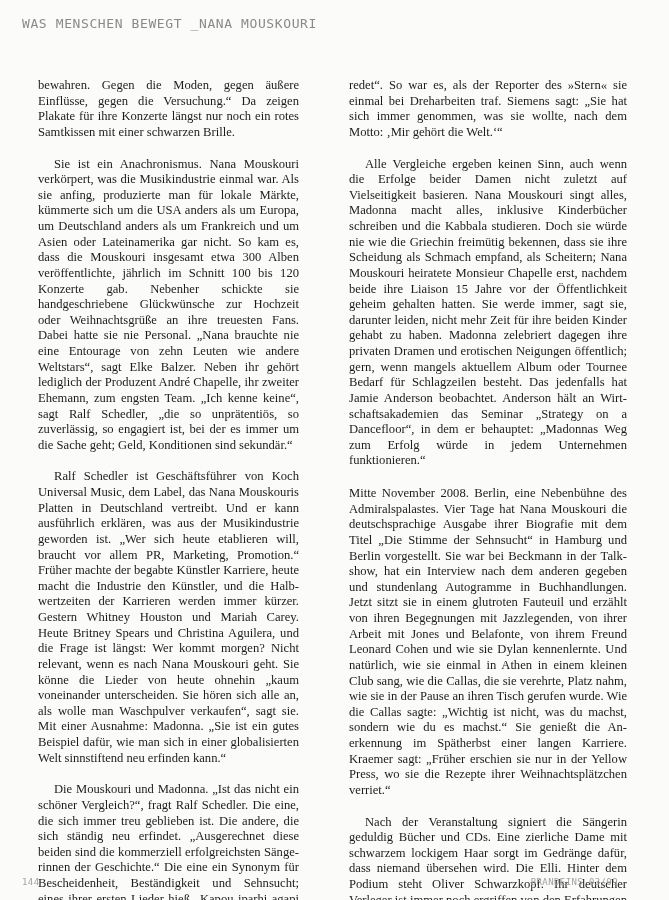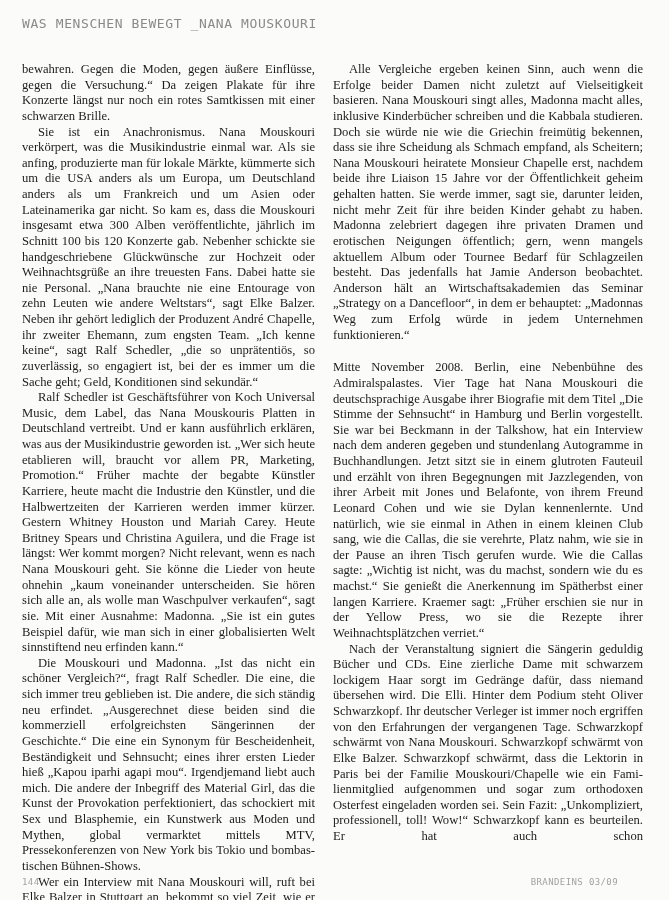--- a/index.html
+++ b/index.html
@@ -12,21 +12,21 @@
     font-family: "DejaVu Sans Mono", monospace; font-size: 13px; letter-spacing: 0.6px;
     color: #8a8a8a; white-space: pre;
   }
   .col {
     position: absolute; top: 62px;
     font-family: "Liberation Serif", serif; font-size: 12.6px; line-height: 15.62px;
     text-align: justify; hyphens: manual;
   }
   .col-left { left: 22px; width: 293px; }
   .col-right { left: 333px; width: 310px; top: 62px; }
-  .col p { margin: 0; text-indent: 16px; }
+  .col p { margin: 16px; text-indent: 16px; }
   .col p.noindent { text-indent: 0; }
   .subhead {
     font-family: "Liberation Serif", serif; font-size: 18.2px; line-height: 21px;
     margin: 16px 0 17px 0; text-align: left; color: #151515;
   }
   .folio {
     position: absolute; top: 877px;
     font-family: "DejaVu Sans Mono", monospace; font-size: 9px; letter-spacing: 0.4px; color: #a2a2a2;
   }
   .folio-left { left: 22px; }
@@ -39,20 +39,21 @@
 
 <div class="col col-left">
   <p class="noindent">bewahren. Gegen die Moden, gegen äußere Einflüsse, gegen die Versuchung.“ Da zeigen Plakate für ihre Konzerte längst nur noch ein rotes Samtkissen mit einer schwarzen Brille.</p>
   <p>Sie ist ein Anachronismus. Nana Mouskouri verkörpert, was die Musikindustrie einmal war. Als sie anfing, produzierte man für lokale Märkte, kümmerte sich um die USA anders als um Euro­pa, um Deutschland anders als um Frankreich und um Asien oder Lateinamerika gar nicht. So kam es, dass die Mouskouri insgesamt etwa 300 Alben veröffentlichte, jährlich im Schnitt 100 bis 120 Konzerte gab. Nebenher schickte sie handgeschriebene Glückwün­sche zur Hochzeit oder Weihnachtsgrüße an ihre treuesten Fans. Dabei hatte sie nie Personal. „Nana brauchte nie eine Entourage von zehn Leuten wie andere Weltstars“, sagt Elke Balzer. Neben ihr gehört lediglich der Produzent André Chapelle, ihr zweiter Ehe­mann, zum engsten Team. „Ich kenne keine“, sagt Ralf Schedler, „die so unprätentiös, so zuverlässig, so engagiert ist, bei der es im­mer um die Sache geht; Geld, Konditionen sind sekundär.“</p>
   <p>Ralf Schedler ist Geschäftsführer von Koch Universal Music, dem Label, das Nana Mouskouris Platten in Deutschland vertreibt. Und er kann ausführlich erklären, was aus der Musikindustrie geworden ist. „Wer sich heute etablieren will, braucht vor allem PR, Marketing, Promotion.“ Früher machte der begabte Künst­ler Karriere, heute macht die Industrie den Künstler, und die Halb­wertzeiten der Karrieren werden immer kürzer. Gestern Whitney Houston und Mariah Carey. Heute Britney Spears und Christina Aguilera, und die Frage ist längst: Wer kommt morgen? Nicht relevant, wenn es nach Nana Mouskouri geht. Sie könne die Lieder von heute ohnehin „kaum voneinander unterscheiden. Sie hören sich alle an, als wolle man Waschpulver verkaufen“, sagt sie. Mit einer Ausnahme: Madonna. „Sie ist ein gutes Beispiel dafür, wie man sich in einer globalisierten Welt sinnstiftend neu erfinden kann.“</p>
   <p>Die Mouskouri und Madonna. „Ist das nicht ein schöner Vergleich?“, fragt Ralf Schedler. Die eine, die sich immer treu geblieben ist. Die andere, die sich ständig neu erfindet. „Ausge­rechnet diese beiden sind die kommerziell erfolgreichsten Sänge­rinnen der Geschichte.“ Die eine ein Synonym für Bescheiden­heit, Beständigkeit und Sehnsucht; eines ihrer ersten Lieder hieß „Kapou iparhi agapi mou“. Irgendjemand liebt auch mich. Die andere der Inbegriff des Material Girl, das die Kunst der Provo­kation perfektioniert, das schockiert mit Sex und Blasphemie, ein Kunstwerk aus Moden und Mythen, global vermarktet mittels MTV, Pressekonferenzen von New York bis Tokio und bombas­tischen Bühnen-Shows.</p>
   <p style="text-align-last: justify;">Wer ein Interview mit Nana Mouskouri will, ruft bei Elke Balzer in Stuttgart an, bekommt so viel Zeit, wie er braucht, und wird zum Abschied an die Brust gedrückt. Wer ein Interview mit Madonna bekommt, wurde vorher nach Auflage und Reichweite des Mediums ausgewählt, hat oft nur 20 Minuten und erlebt, so Jochen Siemens, wie eine kleine Frau „von oben auf einen herab­</p>
 </div>
 
 <div class="col col-right">
+  <p class="noindent">redet“. So war es, als der Reporter des »Stern« sie einmal bei Dreharbeiten traf. Siemens sagt: „Sie hat sich immer genommen, was sie wollte, nach dem Motto: ‚Mir gehört die Welt.‘“</p>
   <p>Alle Vergleiche ergeben keinen Sinn, auch wenn die Erfolge beider Damen nicht zuletzt auf Vielseitigkeit basieren. Nana Mouskouri singt alles, Madonna macht alles, inklusive Kinder­bücher schreiben und die Kabbala studieren. Doch sie würde nie wie die Griechin freimütig bekennen, dass sie ihre Scheidung als Schmach empfand, als Scheitern; Nana Mouskouri heiratete Mon­sieur Chapelle erst, nachdem beide ihre Liaison 15 Jahre vor der Öffentlichkeit geheim gehalten hatten. Sie werde immer, sagt sie, darunter leiden, nicht mehr Zeit für ihre beiden Kinder gehabt zu haben. Madonna zelebriert dagegen ihre privaten Dramen und erotischen Neigungen öffentlich; gern, wenn mangels aktuellem Album oder Tournee Bedarf für Schlagzeilen besteht. Das jeden­falls hat Jamie Anderson beobachtet. Anderson hält an Wirt­schaftsakademien das Seminar „Strategy on a Dancefloor“, in dem er behauptet: „Madonnas Weg zum Erfolg würde in jedem Unternehmen funktionieren.“</p>
   <div class="subhead">
   </div>
   <p class="noindent">Mitte November 2008. Berlin, eine Nebenbühne des Admirals­palastes. Vier Tage hat Nana Mouskouri die deutschsprachige Aus­gabe ihrer Biografie mit dem Titel „Die Stimme der Sehnsucht“ in Hamburg und Berlin vorgestellt. Sie war bei Beckmann in der Talk­show, hat ein Interview nach dem anderen gegeben und stun­denlang Autogramme in Buchhandlungen. Jetzt sitzt sie in einem glutroten Fauteuil und erzählt von ihren Begegnungen mit Jazz­legenden, von ihrer Arbeit mit Jones und Belafonte, von ihrem Freund Leonard Cohen und wie sie Dylan kennenlernte. Und natürlich, wie sie einmal in Athen in einem kleinen Club sang, wie die Callas, die sie verehrte, Platz nahm, wie sie in der Pause an ihren Tisch gerufen wurde. Wie die Callas sagte: „Wichtig ist nicht, was du machst, sondern wie du es machst.“ Sie genießt die An­erkennung im Spätherbst einer langen Karriere. Kraemer sagt: „Früher erschien sie nur in der Yellow Press, wo sie die Rezepte ihrer Weihnachtsplätzchen verriet.“</p>
   <p style="text-align-last: justify;">Nach der Veranstaltung signiert die Sängerin geduldig Bücher und CDs. Eine zierliche Dame mit schwarzem lockigem Haar sorgt im Gedränge dafür, dass niemand übersehen wird. Die Elli. Hin­ter dem Podium steht Oliver Schwarzkopf. Ihr deutscher Verleger ist immer noch ergriffen von den Erfahrungen der vergangenen Tage. Schwarzkopf schwärmt von Nana Mouskouri. Schwarzkopf schwärmt von Elke Balzer. Schwarzkopf schwärmt, dass die Lek­torin in Paris bei der Familie Mouskouri/Chapelle wie ein Fami­lienmitglied aufgenommen und sogar zum orthodoxen Osterfest eingeladen worden sei. Sein Fazit: „Unkompliziert, professionell, toll! Wow!“ Schwarzkopf kann es beurteilen. Er hat auch schon</p>
 </div>
 
 <div class="folio folio-left">144</div>
 <div class="folio folio-right">BRANDEINS 03/09</div>
 

